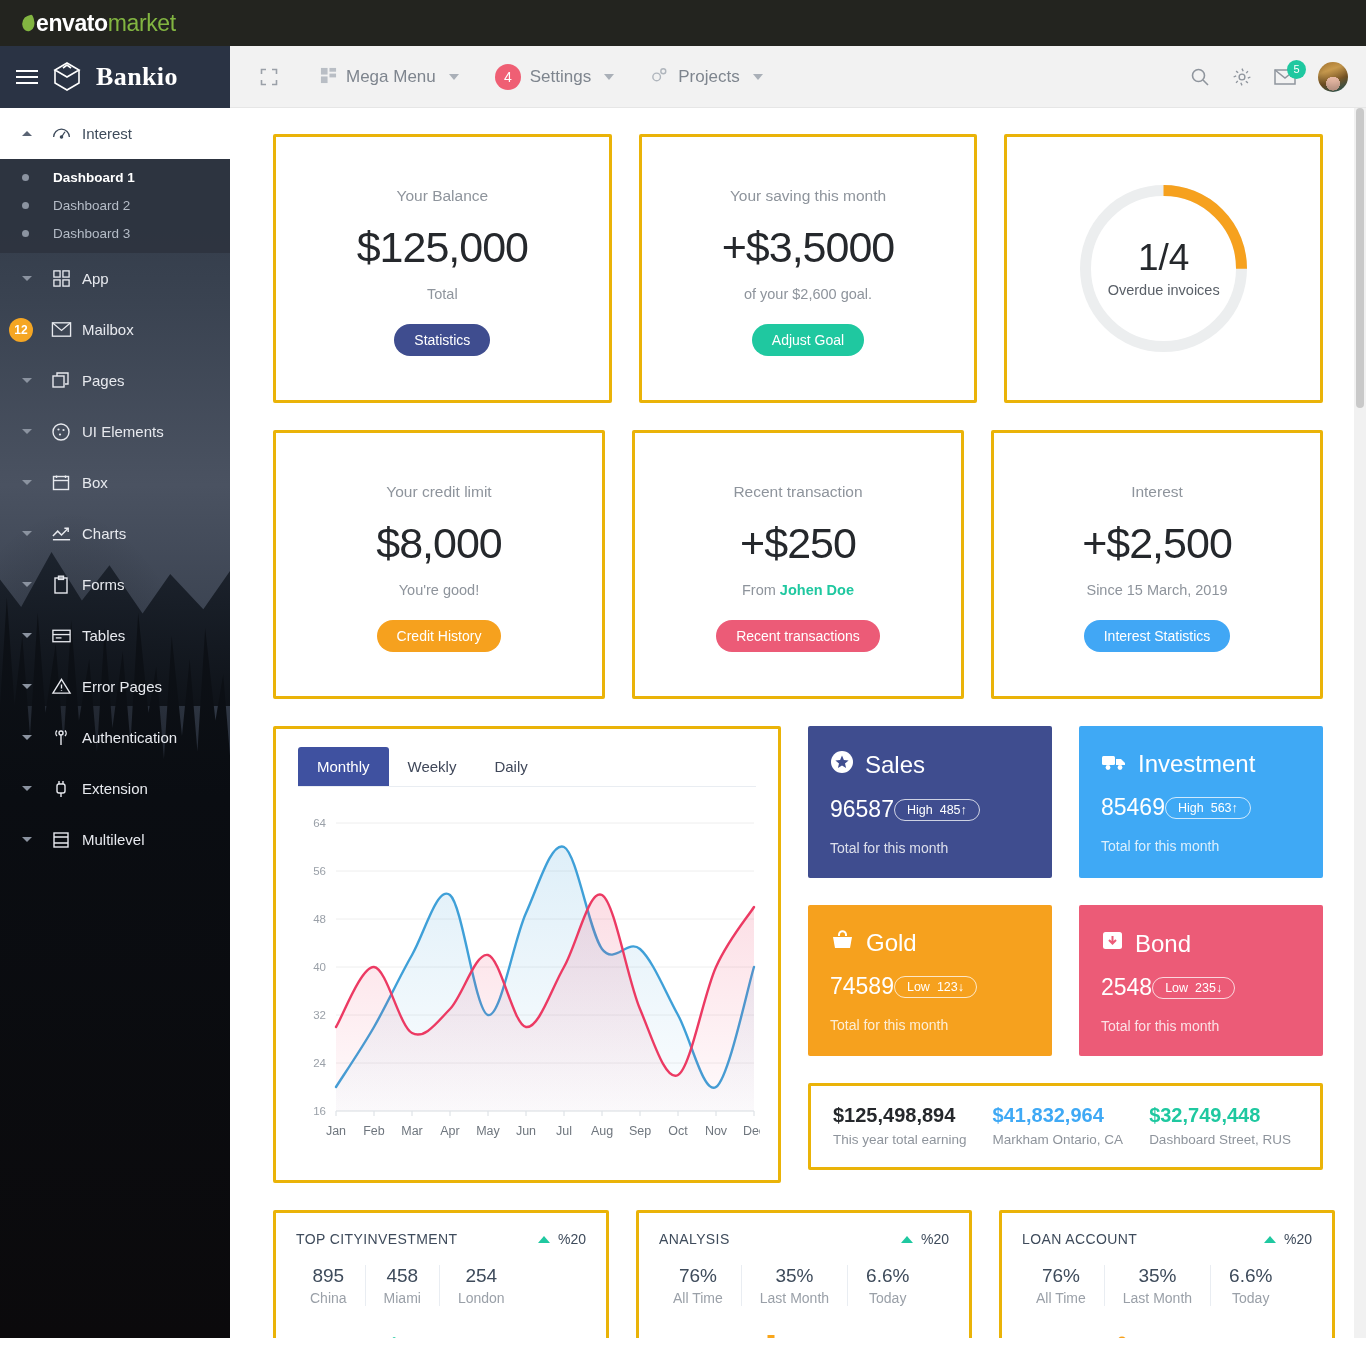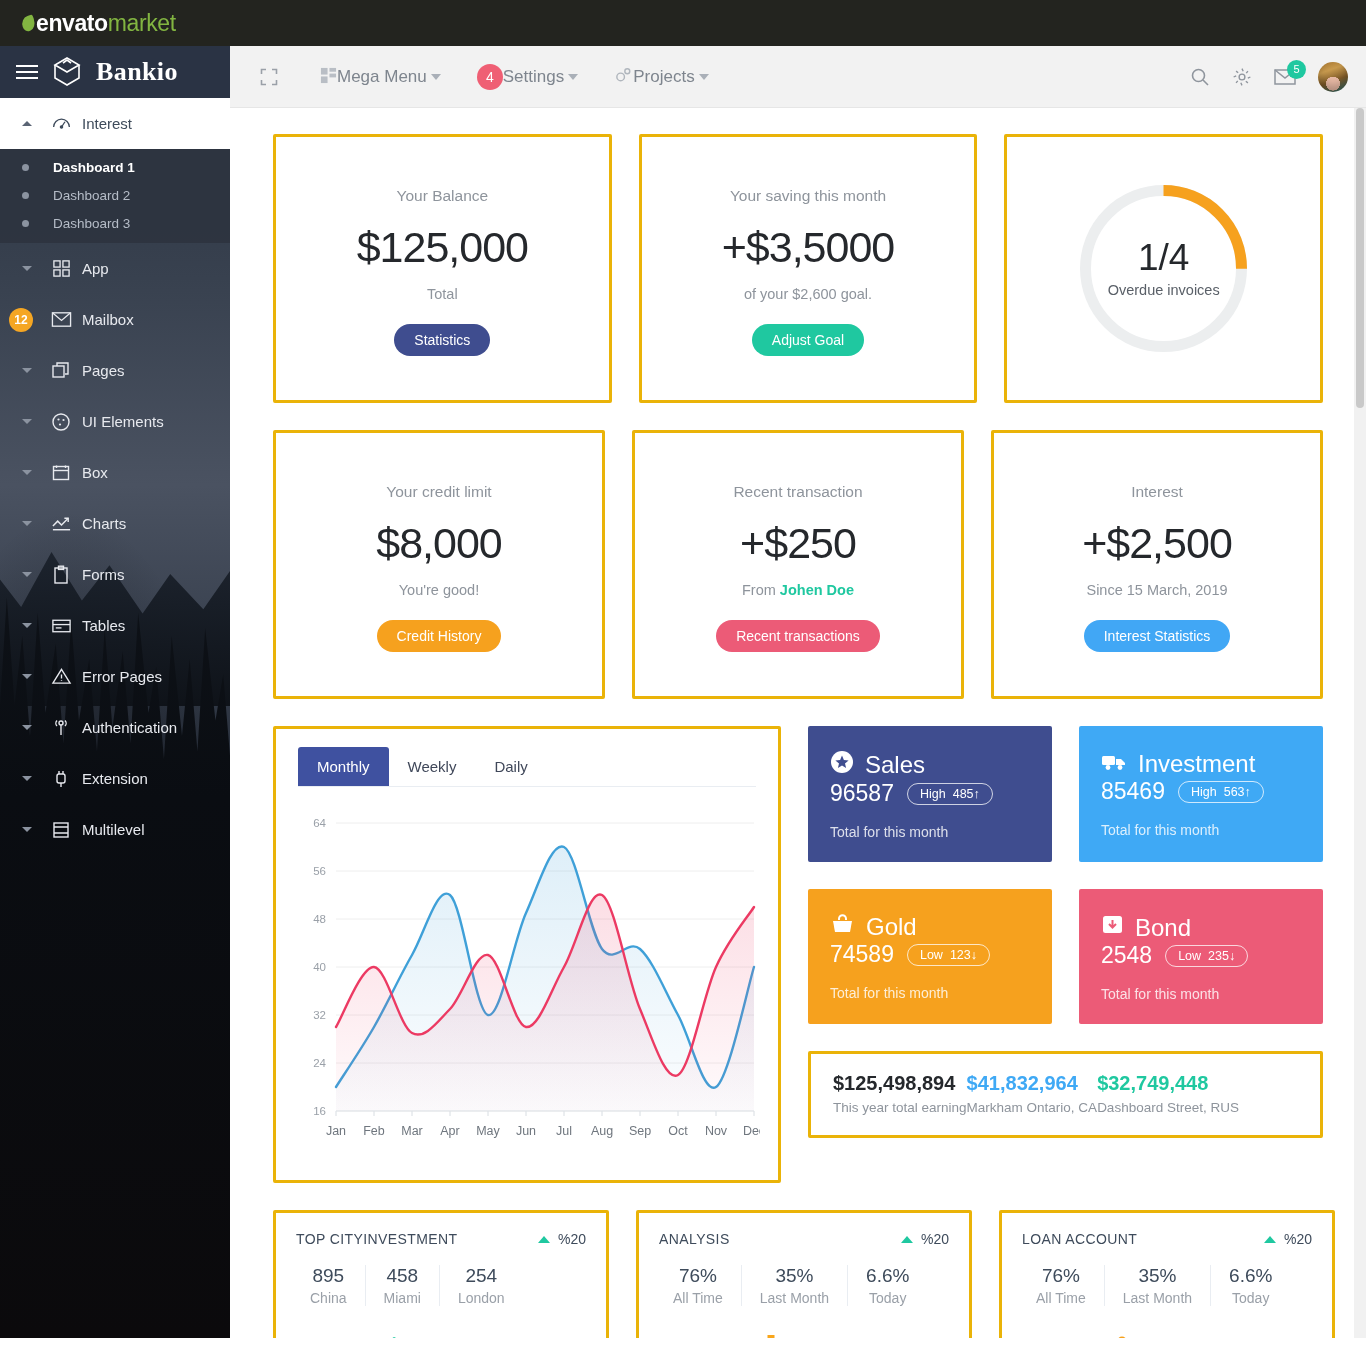--- a/index.html
+++ b/index.html
@@ -42,21 +42,21 @@
     clip-path: polygon(0% 60%, 8% 42%, 16% 55%, 27% 30%, 38% 52%, 48% 36%, 60% 58%, 70% 40%, 82% 56%, 92% 38%, 100% 52%, 100% 100%, 0% 100%);
   }
   #sidebar::after { 
     content: ""; position: absolute; left: -6%; right: -6%; top: 520px; bottom: 0;
     background: linear-gradient(180deg, #0e1218 0%, #0a0d12 30%, #0b0a0c 100%);
     clip-path: polygon(0% 22%,3% 8%,5% 20%,8% 4%,11% 18%,14% 9%,17% 22%,20% 6%,23% 19%,27% 10%,30% 23%,33% 7%,36% 20%,40% 12%,43% 24%,46% 8%,49% 21%,53% 11%,56% 23%,59% 6%,63% 19%,66% 13%,69% 25%,72% 9%,76% 22%,79% 12%,82% 24%,85% 8%,89% 20%,92% 14%,95% 26%,98% 10%,100% 22%,100% 100%,0% 100%);
   }
   .sidebar-inner { position: relative; z-index: 3; }
 
   #brand {
-    height: 52px; display: flex; align-items: center; gap: 14px;
+    height: 62px; display: flex; align-items: center; gap: 14px;
     padding: 0 0 0 16px; background: #2a3344;
   }
   #brand .burger { display: flex; flex-direction: column; gap: 4px; cursor: pointer; }
   #brand .burger i { display: block; width: 22px; height: 2px; background: #fff; }
   #brand .brand-name {
     color: #fff; font-family: "Liberation Serif", serif;
     font-weight: 700; font-size: 26px; letter-spacing: 0.4px;
   }
 
   .nav-item {
@@ -88,21 +88,21 @@
 
   
   #main { flex: 1; display: flex; flex-direction: column; background: #fff; min-width: 0; }
 
   #topbar {
     height: 62px; background: #f2f2f2; border-bottom: 1px solid #e6e6e6;
     display: flex; align-items: center; padding: 0 14px 0 0;
   }
   .tb-left { display: flex; align-items: center; gap: 0; flex: 1; }
   .tb-expand { padding: 0 24px 0 30px; color: #9aa0a8; cursor: pointer; display: flex; }
-  .tb-menu { display: flex; align-items: center; gap: 0; padding: 0 18px; cursor: pointer; color: #8a9099; }
+  .tb-menu { display: flex; align-items: center; gap: 9px; padding: 0 18px; cursor: pointer; color: #8a9099; }
   .tb-menu .tb-text { font-size: 17px; color: #7e858e; }
   .tb-chev { width: 0; height: 0; border-left: 5px solid transparent; border-right: 5px solid transparent; border-top: 6px solid #aab0b8; margin-left: 4px; }
   .tb-count {
     width: 26px; height: 26px; border-radius: 50%; background: #ef5f74; color: #fff;
     font-size: 14px; display: flex; align-items: center; justify-content: center;
   }
   .tb-right { display: flex; align-items: center; gap: 22px; padding-right: 4px; }
   .tb-ico { color: #8f959d; cursor: pointer; display: flex; position: relative; }
   .mail-badge {
     position: absolute; top: -8px; right: -10px; width: 19px; height: 19px; border-radius: 50%;
@@ -144,30 +144,30 @@
   .tab { padding: 11px 19px; font-size: 15px; color: #3e4b5b; cursor: pointer; }
   .tab.active { background: #3f51a0; color: #fff; border-radius: 3px 3px 0 0; }
   .tab:not(.active) { color: #40485a; }
   .chart-wrap { margin-top: 26px; }
 
   
   .tiles { flex: 1; display: flex; flex-direction: column; gap: 27px; }
   .tiles-row { display: flex; gap: 27px; }
   .tile { flex: 1; padding: 24px 22px 22px; color: #fff; border-radius: 2px; }
   .tile-head { display: flex; align-items: center; gap: 11px; font-size: 24px; }
-  .tile-mid { display: flex; align-items: center; gap: 13px; }
+  .tile-mid { display: flex; align-items: center; margin-top: 16px; }
   .tile-num { font-size: 23px; }
   .tile-chip {
     border: 1px solid rgba(255,255,255,.75); border-radius: 13px;
     padding: 3px 12px; font-size: 12.5px; display: inline-flex; gap: 7px; align-items: center;
   }
   .tile-foot { margin-top: 17px; font-size: 14px; color: rgba(255,255,255,.82); }
 
   .earn-card { padding: 18px 22px 20px; }
-  .earn-row { display: flex; }
+  .earn-row { display: flex; gap: 26px; }
   .earn-col .earn-val { font-size: 20px; font-weight: 700; }
   .earn-col .earn-cap { font-size: 13.5px; color: #8e949c; margin-top: 5px; }
 
   
   .w-card { flex: 1; padding: 18px 20px 14px; display: flex; flex-direction: column; }
   .w-head { display: flex; align-items: center; justify-content: space-between; }
   .w-title { font-size: 14px; color: #3e4b5b; letter-spacing: .4px; }
   .w-delta { display: flex; align-items: center; gap: 8px; font-size: 14px; color: #3e4b5b; }
   .tri-up { width: 0; height: 0; border-left: 6px solid transparent; border-right: 6px solid transparent; border-bottom: 7px solid #1fc8a0; }
   .w-stats { display: flex; margin-top: 18px; }

